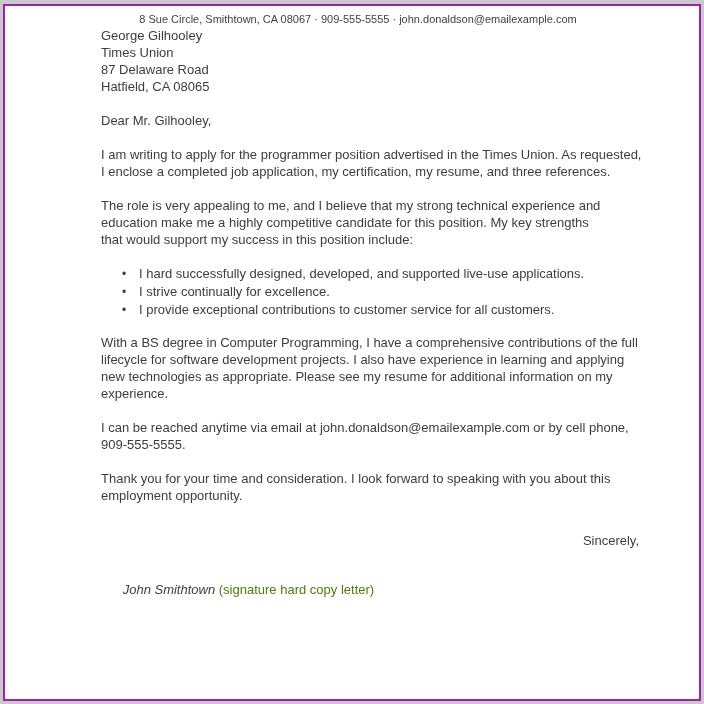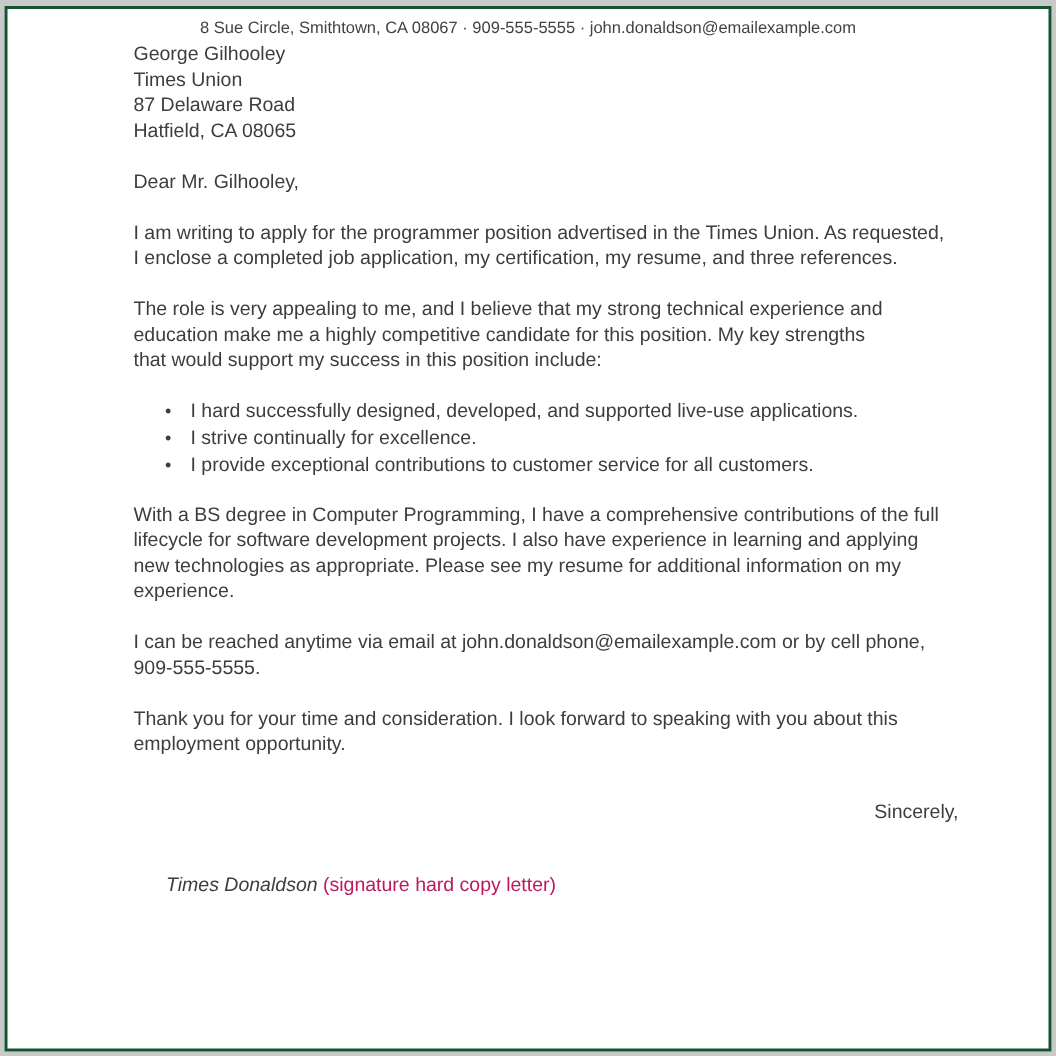--- a/index.html
+++ b/index.html
@@ -7,23 +7,24 @@
     width: 704px; height: 704px;
     background: #c9c9c9;
     font-family: "Liberation Sans", sans-serif;
     position: relative;
     overflow: hidden;
   }
   .page {
     position: absolute;
     left: 3px; top: 4px; right: 3px; bottom: 3px;
     background: #ffffff;
-    border: 2px solid #14532d;
+    border: 2px solid #a21caf;
     box-sizing: border-box;
     color: #3d3d3d;
+    padding-left: 12px;
   }
   .contact-header {
     margin-top: 6px;
     text-align: center;
     font-size: 11px;
     line-height: 15px;
     color: #424242;
     white-space: pre;
   }
   .content {
@@ -39,21 +40,21 @@
   .bullet-dot {
     margin-left: 21px;
     width: 17px;
     flex: 0 0 17px;
     font-size: 12px;
     color: #3d3d3d;
   }
   .closing { margin-top: 28px; margin-bottom: 15px; text-align: right; }
   .sig-line { margin: 0 0 15px 0; white-space: pre; }
   .sig-name { font-style: italic; }
-  .sig-note { color: #be185d; }
+  .sig-note { color: #4d7c0f; }
 </style>
 </head>
 <body>
 
 <div class="page">
   <div class="contact-header">8 Sue Circle, Smithtown, CA 08067 · 909-555-5555 · john.donaldson@emailexample.com</div>
 
   <div class="content">
 
     <div class="block">George Gilhooley
@@ -92,17 +93,17 @@
 
     <div class="block">I can be reached anytime via email at john.donaldson@emailexample.com or by cell phone,
 909-555-5555.</div>
 
     <div class="block">Thank you for your time and consideration. I look forward to speaking with you about this
 employment opportunity.</div>
 
     <div class="block closing">Sincerely,</div>
 
     <div class="sig-line">
-      <span class="sig-name">Times Donaldson</span><span class="sig-note"> (signature hard copy letter)</span>
+      <span class="sig-name">John Smithtown</span><span class="sig-note"> (signature hard copy letter)</span>
     </div>
 
   </div>
 </div>
 
 </body></html>

